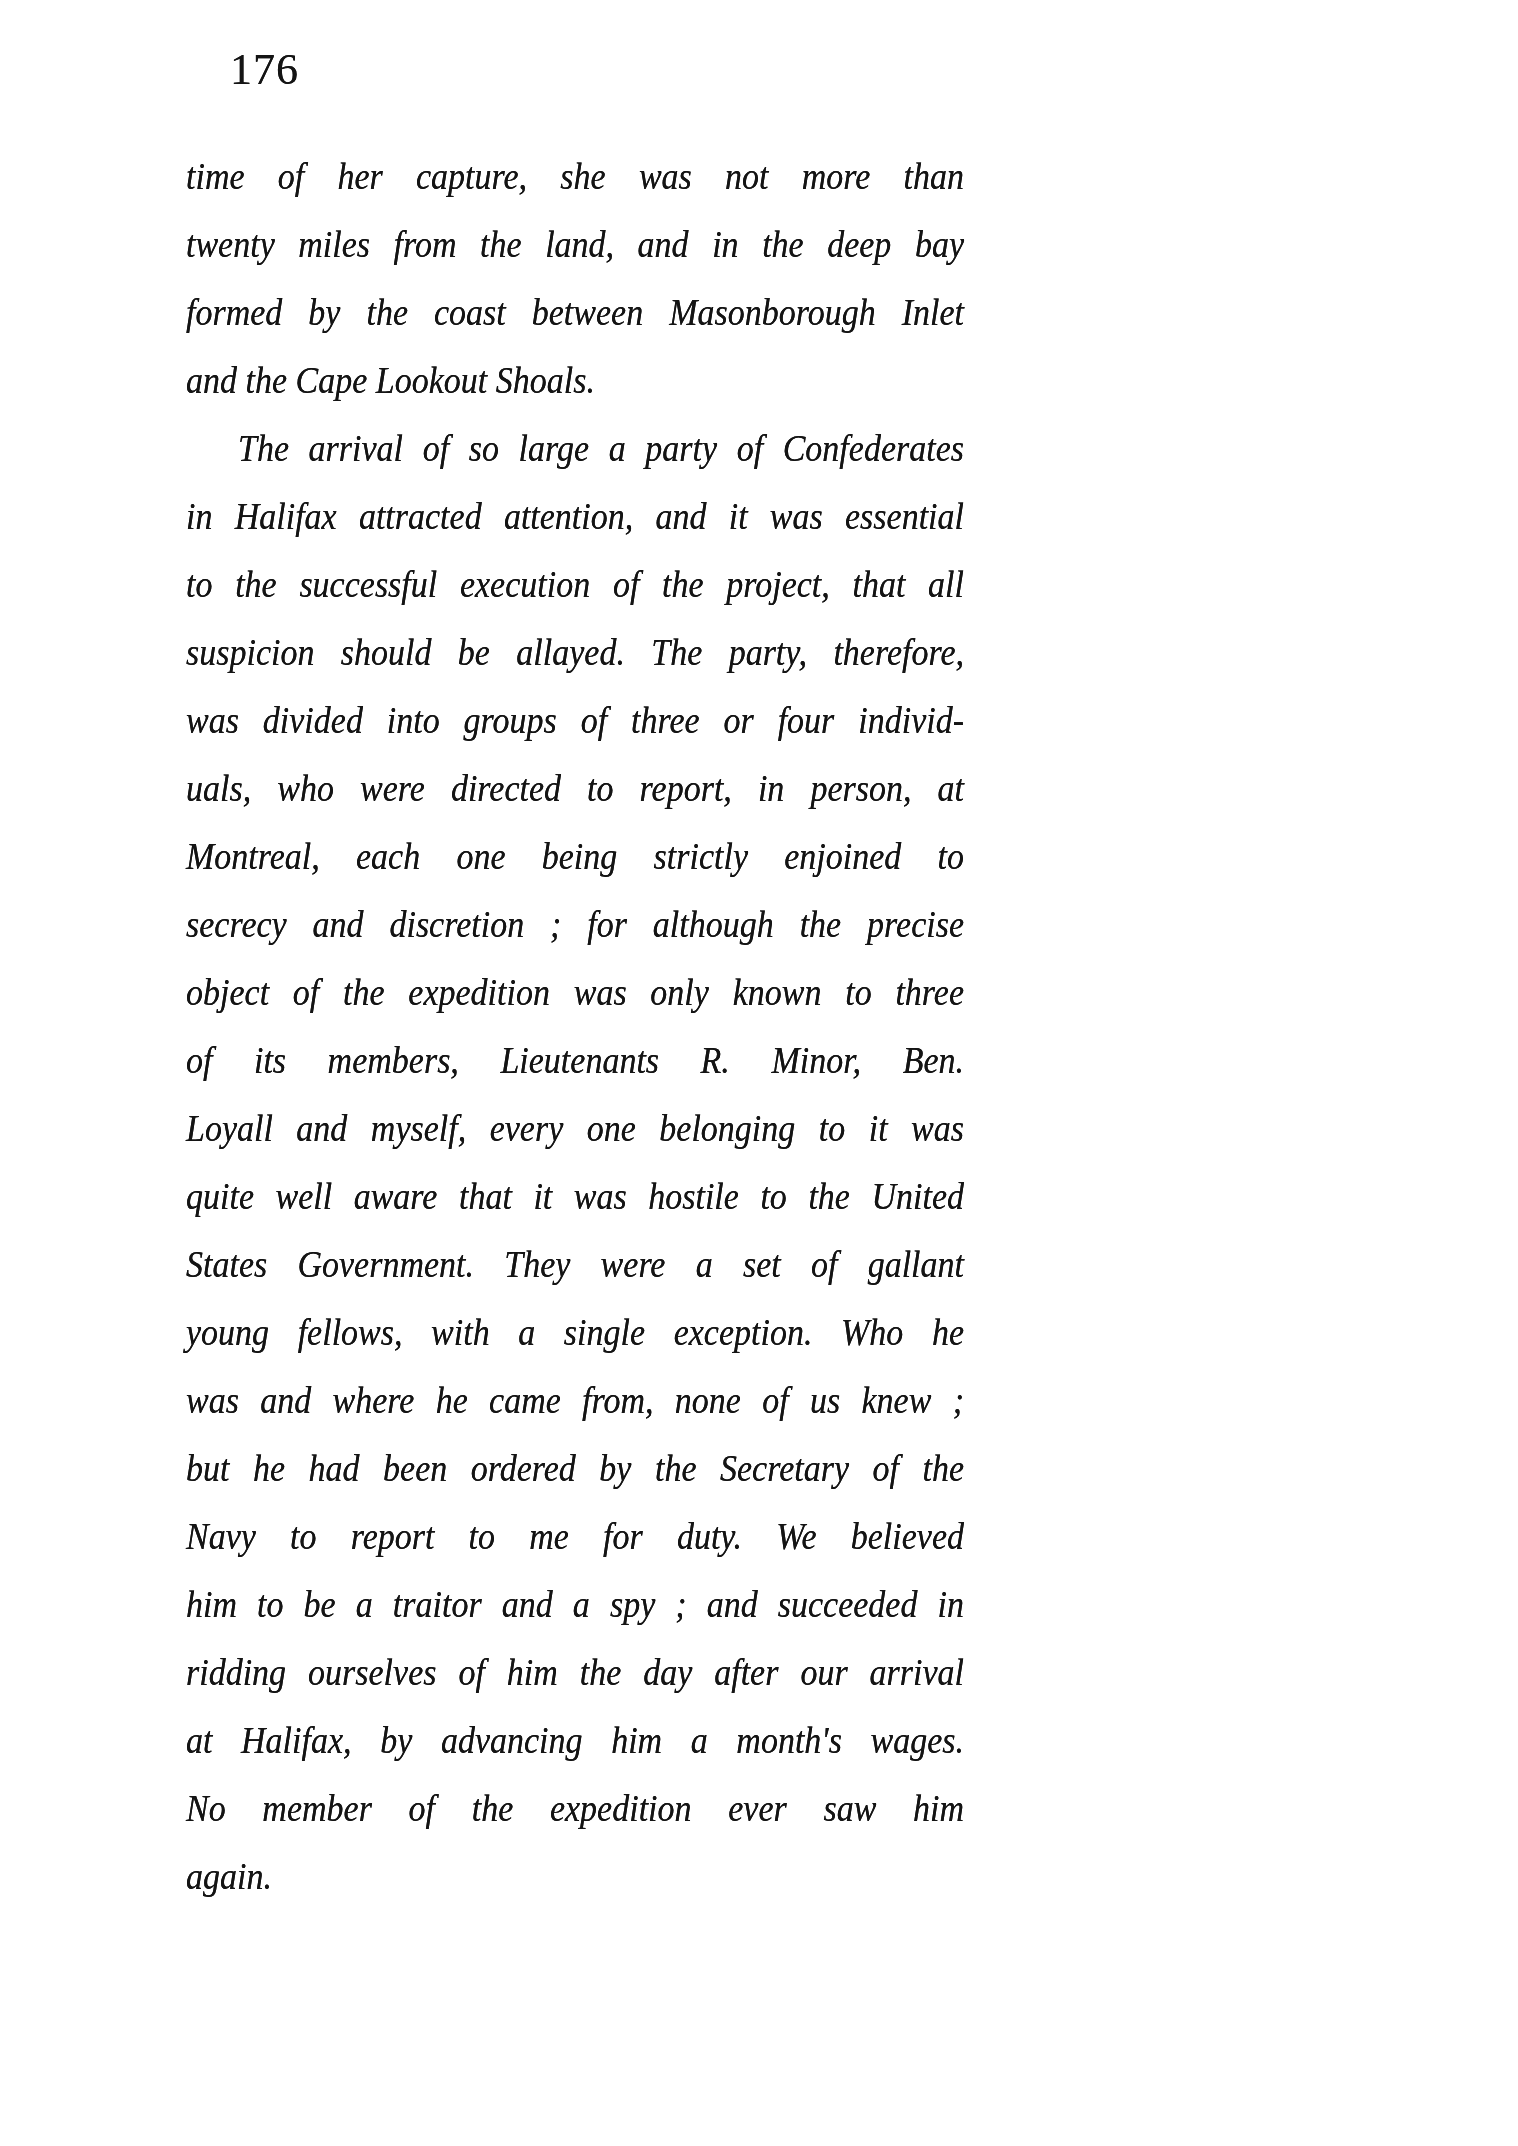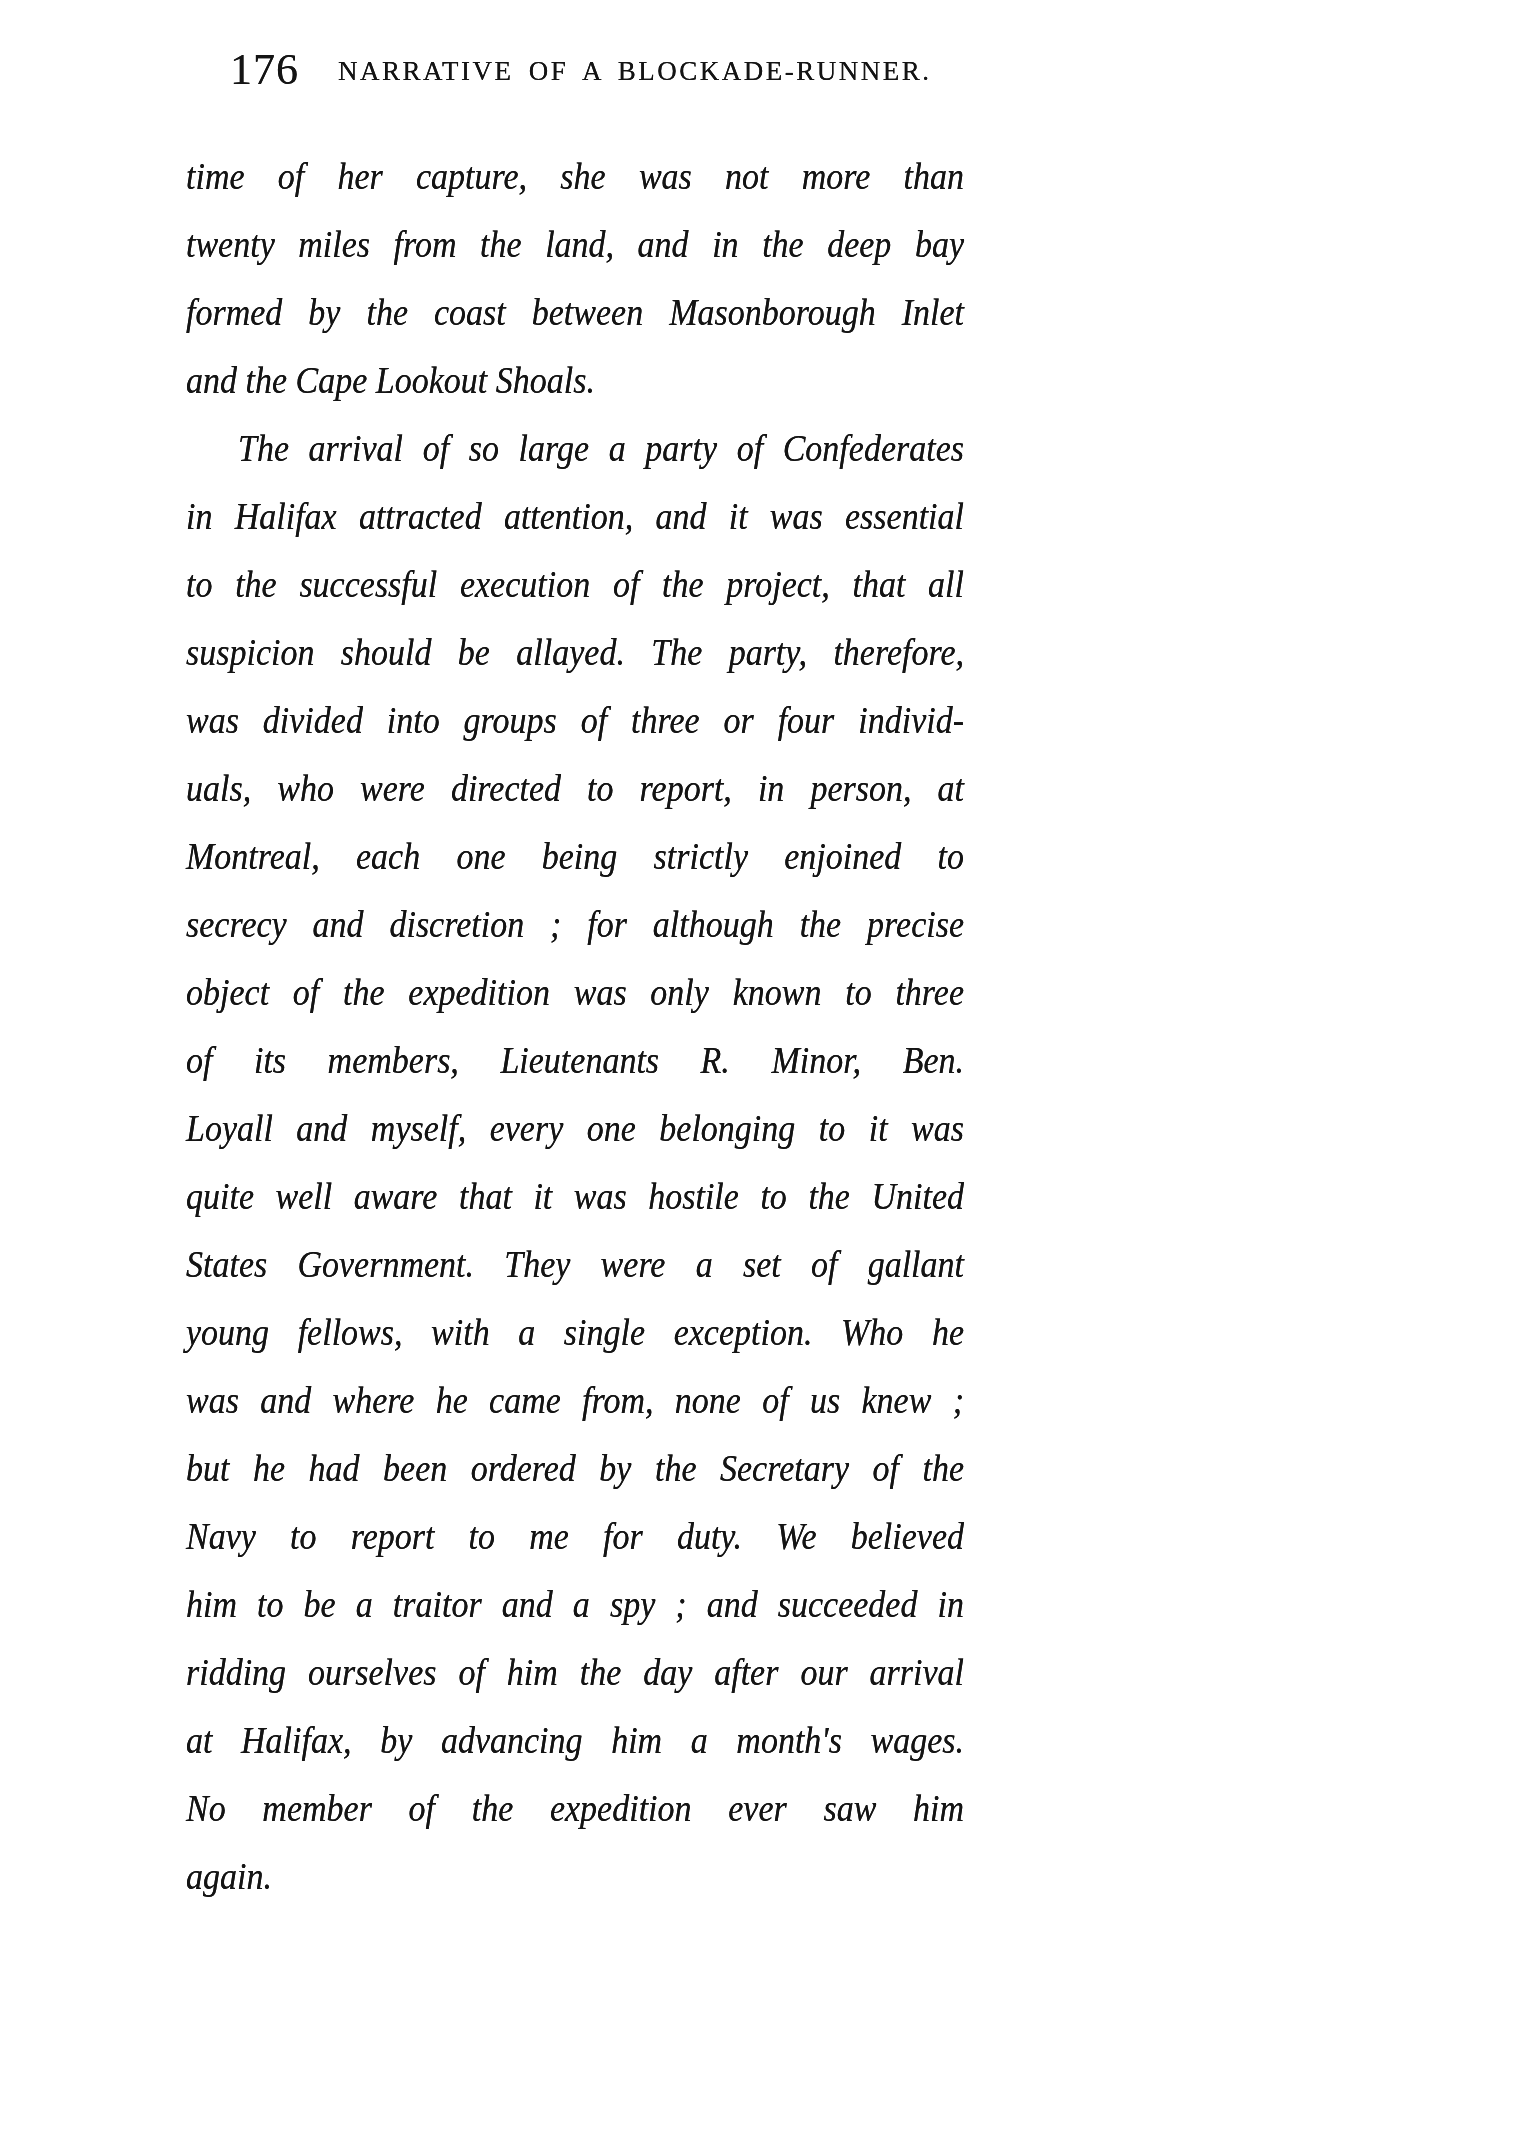--- a/index.html
+++ b/index.html
@@ -64,21 +64,20 @@
     padding-left: 52px;
   }
 </style>
 </head>
 <body>
 
 <div class="sheet">
 
   <div class="page-header">
     <span class="page-number">176</span>
-    <span class="running-title">NARRATIVE OF A BLOCKADE-RUNNER.</span>
   </div>
 
   <div class="text-block">
     <div class="line">time of her capture, she was not more than</div>
     <div class="line">twenty miles from the land, and in the deep bay</div>
     <div class="line">formed by the coast between Masonborough Inlet</div>
     <div class="line para-end">and the Cape Lookout Shoals.</div>
     <div class="line indent">The arrival of so large a party of Confederates</div>
     <div class="line">in Halifax attracted attention, and it was essential</div>
     <div class="line">to the successful execution of the project, that all</div>

